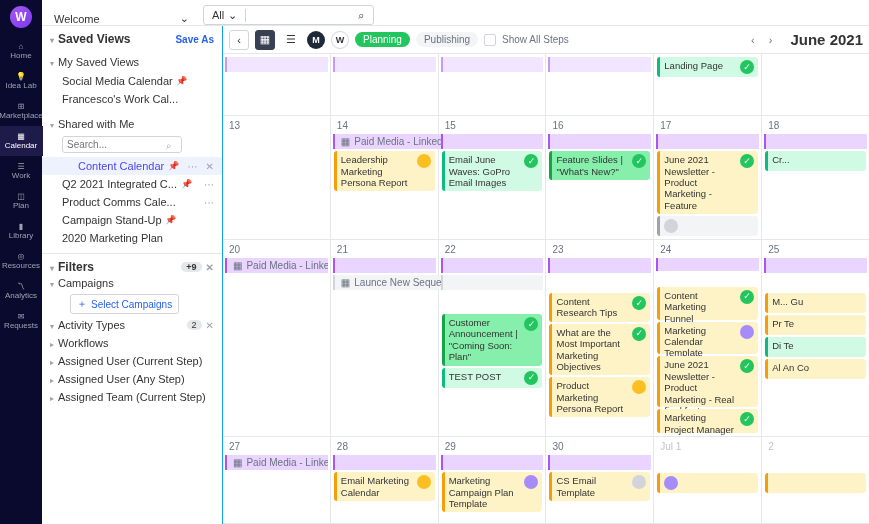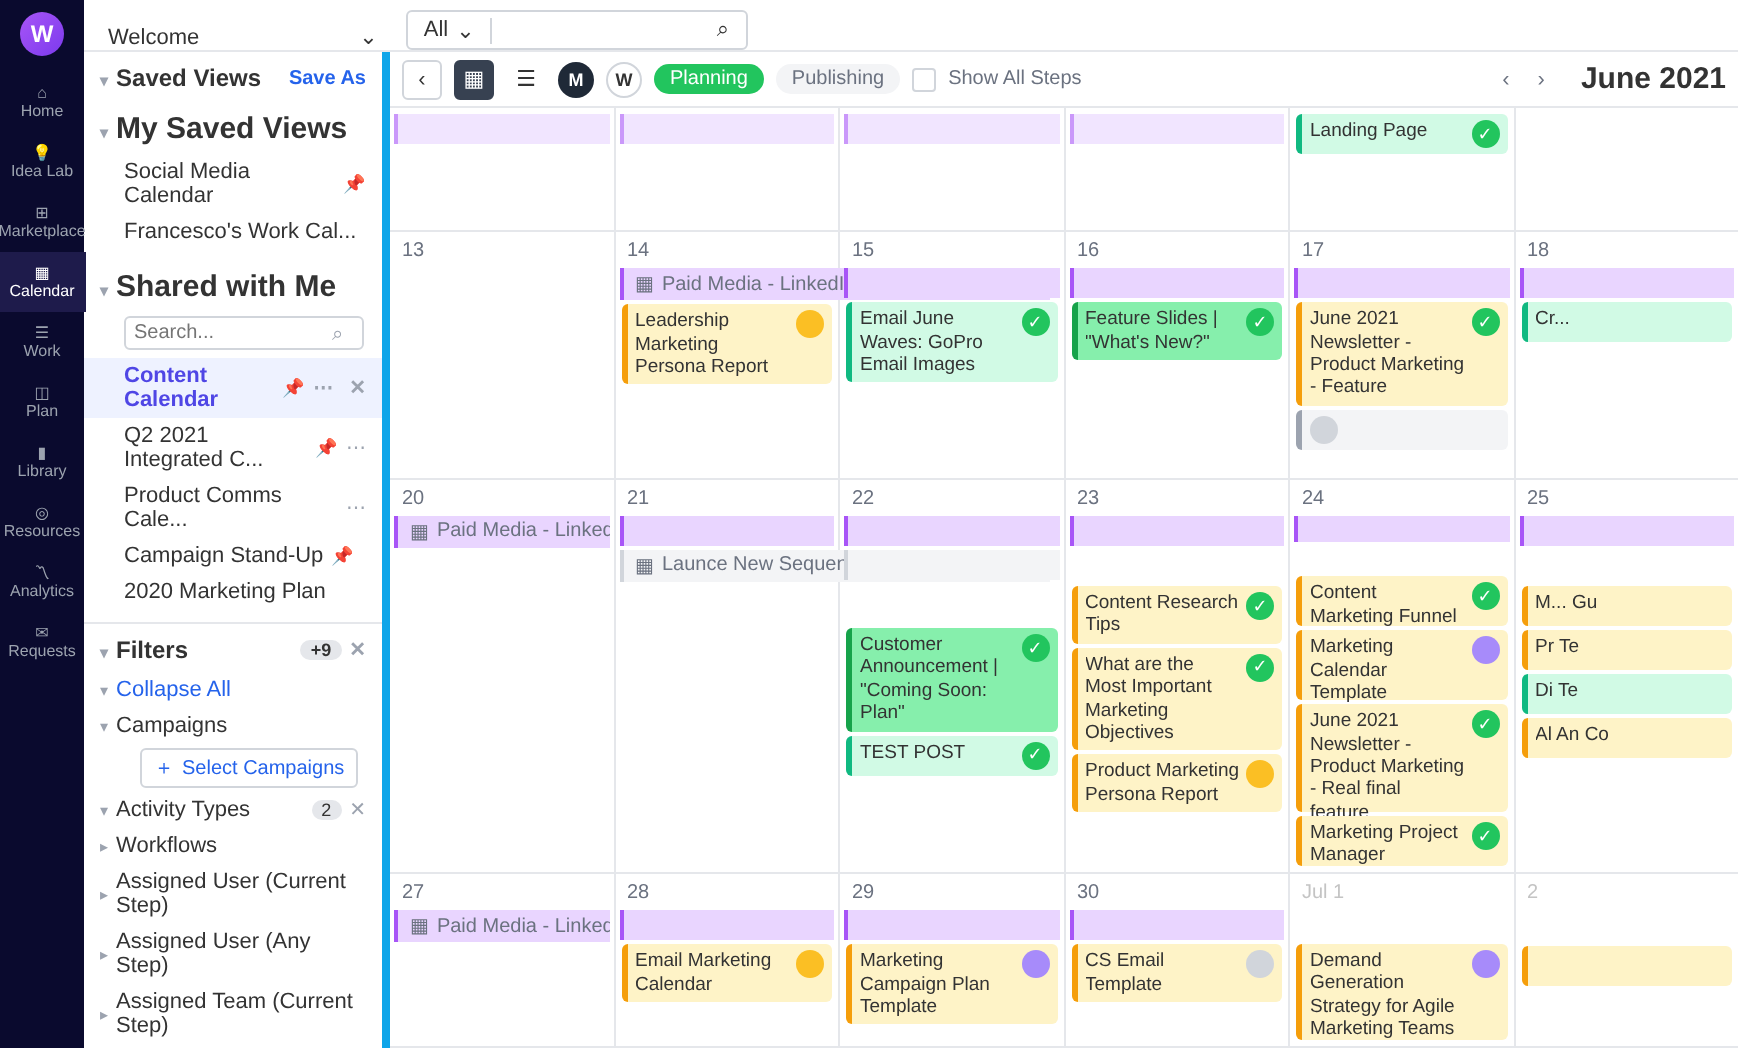--- a/index.html
+++ b/index.html
@@ -8,27 +8,27 @@
 .logo{width:22px;height:22px;border-radius:50%;background:linear-gradient(135deg,#a855f7,#7c3aed);display:flex;align-items:center;justify-content:center;color:#fff;font-weight:bold;font-size:12px;margin-bottom:8px}
 .rail-item{display:flex;flex-direction:column;align-items:center;padding:6px 0;color:#9ca3af;cursor:pointer;width:100%;font-size:8px}
 .rail-item.active{background:#1e1b4b;color:#fff}
 .main{flex:1;display:flex;flex-direction:column;min-width:0}
 .topbar{height:26px;border-bottom:1px solid #e5e7eb;display:flex;align-items:flex-end;padding:0 6px;gap:8px}
 .ws-sel{display:flex;align-items:center;gap:80px;font-size:11px;padding:0 6px}
 .filter-all{display:flex;align-items:center;border:1px solid #d1d5db;border-radius:3px;height:20px}
 .filter-all .seg{padding:0 8px;display:flex;align-items:center;gap:4px;font-size:11px}
 .search-inp{border:none;outline:none;width:100px;height:18px;font-size:11px}
 .body{flex:1;display:flex;min-height:0}
-.side{width:153px;border-right:4px solid #0ea5e9;overflow-y:auto;flex-shrink:0;padding-bottom:8px}
+.side{width:181px;border-right:1px solid #0ea5e9;overflow-y:auto;flex-shrink:0;padding-bottom:8px}
 .side-sec{padding:6px 8px}
 .side-h{display:flex;align-items:center;gap:4px;font-weight:600;font-size:12px}
 .side-link{color:#2563eb;font-size:10px;margin-left:auto;cursor:pointer}
-.sub-h{font-size:15px;font-weight:700;padding:4px 0;display:flex;align-items:flex-end;gap:4px}
+.sub-h{font-size:11px;font-weight:400;padding:4px 0;display:flex;align-items:flex-end;gap:4px}
 .sv-item{padding:3px 0 3px 12px;font-size:11px;cursor:pointer;display:flex;align-items:center;gap:4px}
-.sv-item.active{background:#eef2ff;color:#4f46e5;font-weight:700;margin:0 -8px;padding-left:20px;padding-right:8px}
+.sv-item.active{background:#eef2ff;color:#4f46e5;font-weight:400;margin:0 -8px;padding-left:36px;padding-right:8px}
 .sv-search{border:1px solid #d1d5db;border-radius:3px;padding:2px 4px;margin:2px 0 4px 12px;width:120px;font-size:10px}
 .side-search{display:flex;align-items:center}
 .pin{font-size:9px;color:#9ca3af}
 .dots{margin-left:auto;color:#9ca3af;font-size:10px}
 .filter-sec{border-top:1px solid #e5e7eb;padding:6px 8px}
 .filter-row{padding:3px 0;font-size:11px;display:flex;align-items:center;gap:4px;cursor:pointer}
 .badge{background:#e5e7eb;border-radius:8px;padding:0 5px;font-size:9px;margin-left:auto}
 .sel-camp{border:1px solid #d1d5db;border-radius:3px;padding:2px 6px;font-size:10px;color:#2563eb;margin:2px 0 2px 20px;display:inline-flex;align-items:center;gap:4px;cursor:pointer}
 .cal{flex:1;display:flex;flex-direction:column;min-width:0}
 .cal-bar{height:28px;border-bottom:1px solid #e5e7eb;display:flex;align-items:center;padding:0 6px;gap:6px}
@@ -184,24 +184,20 @@
         </div>
       </div>
 
       <div class="filter-sec">
         <div class="side-h">
           <span class="chev down"></span>
           <span>Filters</span>
           <span class="badge">+9</span>
           <span class="x-close">✕</span>
         </div>
-        <div class="filter-row" style="color:#2563eb;margin-top:4px">
-          <span class="chev down"></span>
-          <span>Collapse All</span>
-        </div>
         <div class="filter-row">
           <span class="chev down"></span>
           <span>Campaigns</span>
         </div>
         <div class="sel-camp">
           <span>＋</span>
           <span>Select Campaigns</span>
         </div>
         <div class="filter-row">
           <span class="chev down"></span>
@@ -430,21 +426,20 @@
               <div class="span-bar">&nbsp;</div>
               <div class="card c-yellow">
                 <span class="txt">CS Email Template</span>
                 <span class="av-ic gr"></span>
               </div>
             </div>
             <div class="day">
               <div class="dnum other">Jul 1</div>
               <div style="height:18px"></div>
               <div class="card c-yellow">
-                <span class="txt">Demand Generation Strategy for Agile Marketing Teams</span>
                 <span class="av-ic p2"></span>
               </div>
             </div>
             <div class="day">
               <div class="dnum other">2</div>
               <div style="height:18px"></div>
               <div class="card c-yellow">
                 <span class="txt"></span>
               </div>
             </div>

